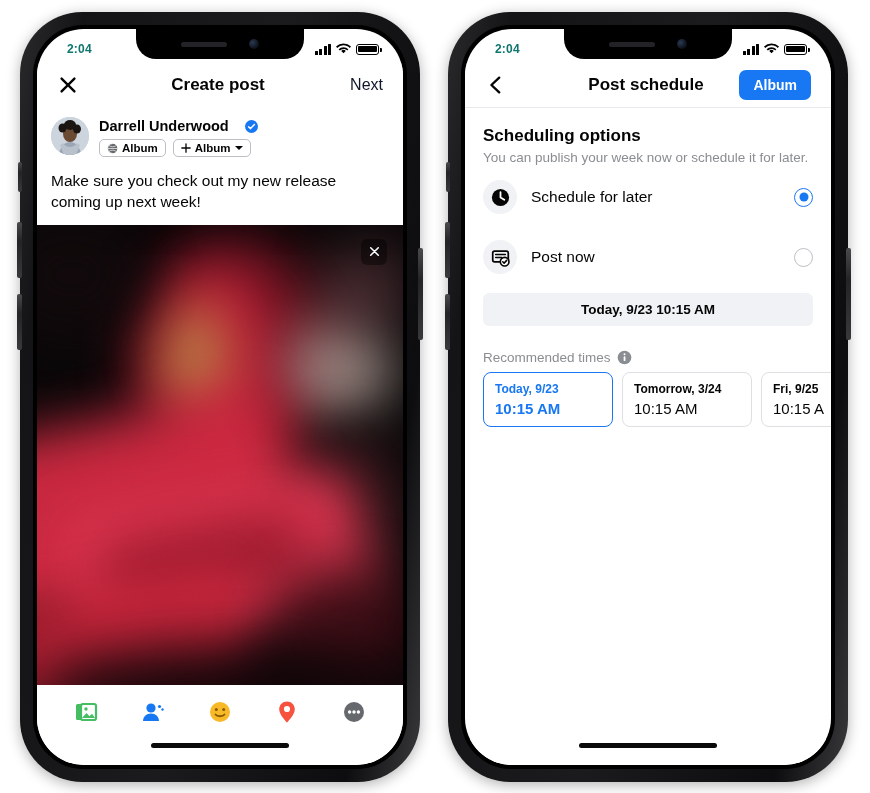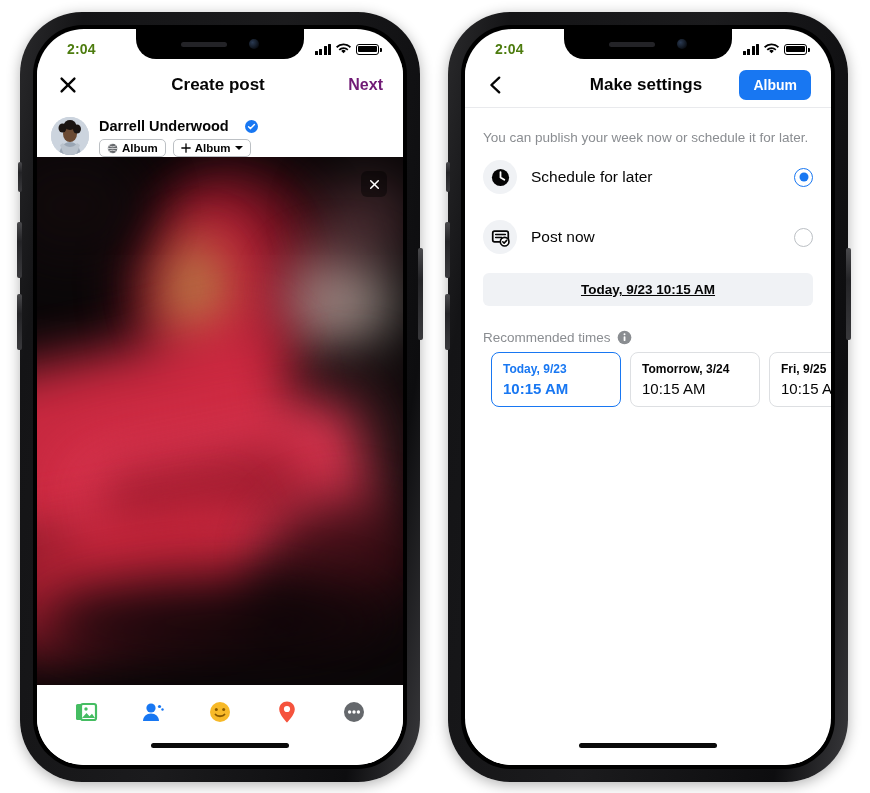--- a/index.html
+++ b/index.html
@@ -65,21 +65,21 @@
                    background: radial-gradient(circle at 35% 35%,#2a3a52,#0b0f16 70%); }
 
   
   .statusbar {
     position: relative; z-index: 30;
     height: 34px;
     display: flex; align-items: center; justify-content: space-between;
     padding: 6px 24px 0 30px;
     background: transparent;
   }
-  .status-time { font-size: 14px; font-weight: bold; color: #4d7c0f; letter-spacing: .2px; }
+  .status-time { font-size: 12px; font-weight: bold; color: #0f766e; letter-spacing: .2px; }
   .status-icons { display: flex; align-items: center; gap: 5px; }
   .signal { display: flex; align-items: flex-end; gap: 1.5px; height: 11px; }
   .signal i { display: block; width: 3px; background: #000; border-radius: .5px; }
   .signal i:nth-child(1){ height: 4px; }
   .signal i:nth-child(2){ height: 6px; }
   .signal i:nth-child(3){ height: 8.5px; }
   .signal i:nth-child(4){ height: 11px; }
   .battery {
     width: 23px; height: 11px; border: 1.4px solid #000;
     border-radius: 3px; position: relative; padding: 1.2px;
@@ -99,21 +99,21 @@
     position: relative;
   }
   .nav-title {
     position: absolute; left: 0; right: 4px;
     text-align: center;
     font-size: 17px; font-weight: bold; color: #050505;
     pointer-events: none;
   }
   .nav-left { display: flex; align-items: center; z-index: 2; }
   .nav-right { margin-left: auto; z-index: 2; }
-  .next-link { font-size: 16px; color: #701a75; font-weight: bold; }
+  .next-link { font-size: 16px; color: #0f172a; font-weight: normal; }
   .post-btn {
     background: #1877F2; color: #fff;
     font-size: 14px; font-weight: bold;
     padding: 7px 14px; border-radius: 7px; border: none;
     font-family: inherit; cursor: pointer;
   }
   .icon-x, .icon-back { width: 22px; height: 22px; display:block; }
 
   .nav-divider { height: 1px; background: #e9eaed; }
 
@@ -196,27 +196,27 @@
   .radio.on::after {
     content:''; position:absolute; left:50%; top:50%;
     transform: translate(-50%,-50%);
     width: 9px; height: 9px; border-radius: 50%; background: #1877F2;
   }
 
   .datetime-field {
     background: #f0f2f5; border-radius: 6px;
     text-align: center; padding: 9px 0;
     font-size: 13.5px; font-weight: bold; color: #050505;
-    margin-top: 6px; cursor: pointer; text-decoration: underline;
+    margin-top: 6px; cursor: pointer;
   }
   .rec-head { display: flex; align-items: center; gap: 6px; margin: 24px 0 7px; }
   .rec-title { font-size: 13.5px; color: #8a8d91; }
   .info-icon { width: 15px; height: 15px; display: block; }
 
-  .rec-cards { display: flex; gap: 9px; margin-left: 8px; }
+  .rec-cards { display: flex; gap: 9px; }
   .rec-card {
     border: 1px solid #dddfe2; border-radius: 8px;
     padding: 9px 11px; background: #fff;
     min-width: 130px; flex: none; cursor: pointer;
   }
   .rec-card.sel { border-color: #1877F2; }
   .rec-day { font-size: 12px; font-weight: bold; color: #050505; }
   .rec-time { font-size: 15px; color: #050505; margin-top: 4px; }
   .rec-card.sel .rec-day, .rec-card.sel .rec-time { color: #1877F2; font-weight: bold; }
 </style>
@@ -306,20 +306,21 @@
                     <path d="M6 1v10M1 6h10" stroke="#050505" stroke-width="1.6" stroke-linecap="round"></path>
                   </svg>
                   <span>Album</span>
                   <svg width="8" height="6" viewBox="0 0 10 7">
                     <path d="M0 1 L5 6 L10 1 Z" fill="#050505"></path>
                   </svg>
                 </div>
               </div>
             </div>
           </div>
+          <div class="post-text">Make sure you check out my new release coming up next week!</div>
         </div>
 
         <div class="media">
           <div class="media-photo">
             <div class="blob" style="width:210px;height:230px;left:90px;top:10px;background:#6e1220;opacity:.85;"></div>
             <div class="blob" style="width:120px;height:170px;left:120px;top:40px;background:#c4223a;opacity:.9;"></div>
             <div class="blob" style="width:60px;height:110px;left:128px;top:80px;background:#b8a24a;opacity:.75;"></div>
             <div class="blob" style="width:110px;height:100px;left:248px;top:95px;background:#c9b9b0;opacity:.65;"></div>
             <div class="blob" style="width:90px;height:90px;left:282px;top:20px;background:#7a4a52;opacity:.5;"></div>
             <div class="blob" style="width:130px;height:180px;left:250px;top:200px;background:#2a1518;opacity:.8;"></div>
@@ -423,28 +424,29 @@
               </div>
           </div>
         </div>
 
         <div class="navbar">
           <div class="nav-left">
             <svg class="icon-back" viewBox="0 0 24 24">
               <path d="M15.5 4 7 12l8.5 8" stroke="#050505" stroke-width="2.6" fill="none" stroke-linecap="round" stroke-linejoin="round"></path>
             </svg>
           </div>
-          <div class="nav-title">Make settings</div>
+          <div class="nav-title">Post schedule</div>
           <div class="nav-right">
             <button class="post-btn">Album</button>
           </div>
         </div>
         <div class="nav-divider"></div>
 
         <div class="settings">
+          <div class="section-title">Scheduling options</div>
           <div class="section-sub">You can publish your week now or schedule it for later.</div>
 
           <div class="opt-row">
             <div class="opt-icon">
               <svg width="21" height="21" viewBox="0 0 22 22">
                 <circle cx="11" cy="11" r="9" fill="#050505"></circle>
                 <path d="M11 5.5V11l4 2.4" stroke="#fff" stroke-width="1.9" fill="none" stroke-linecap="round" stroke-linejoin="round"></path>
               </svg>
             </div>
             <div class="opt-label">Schedule for later</div>

